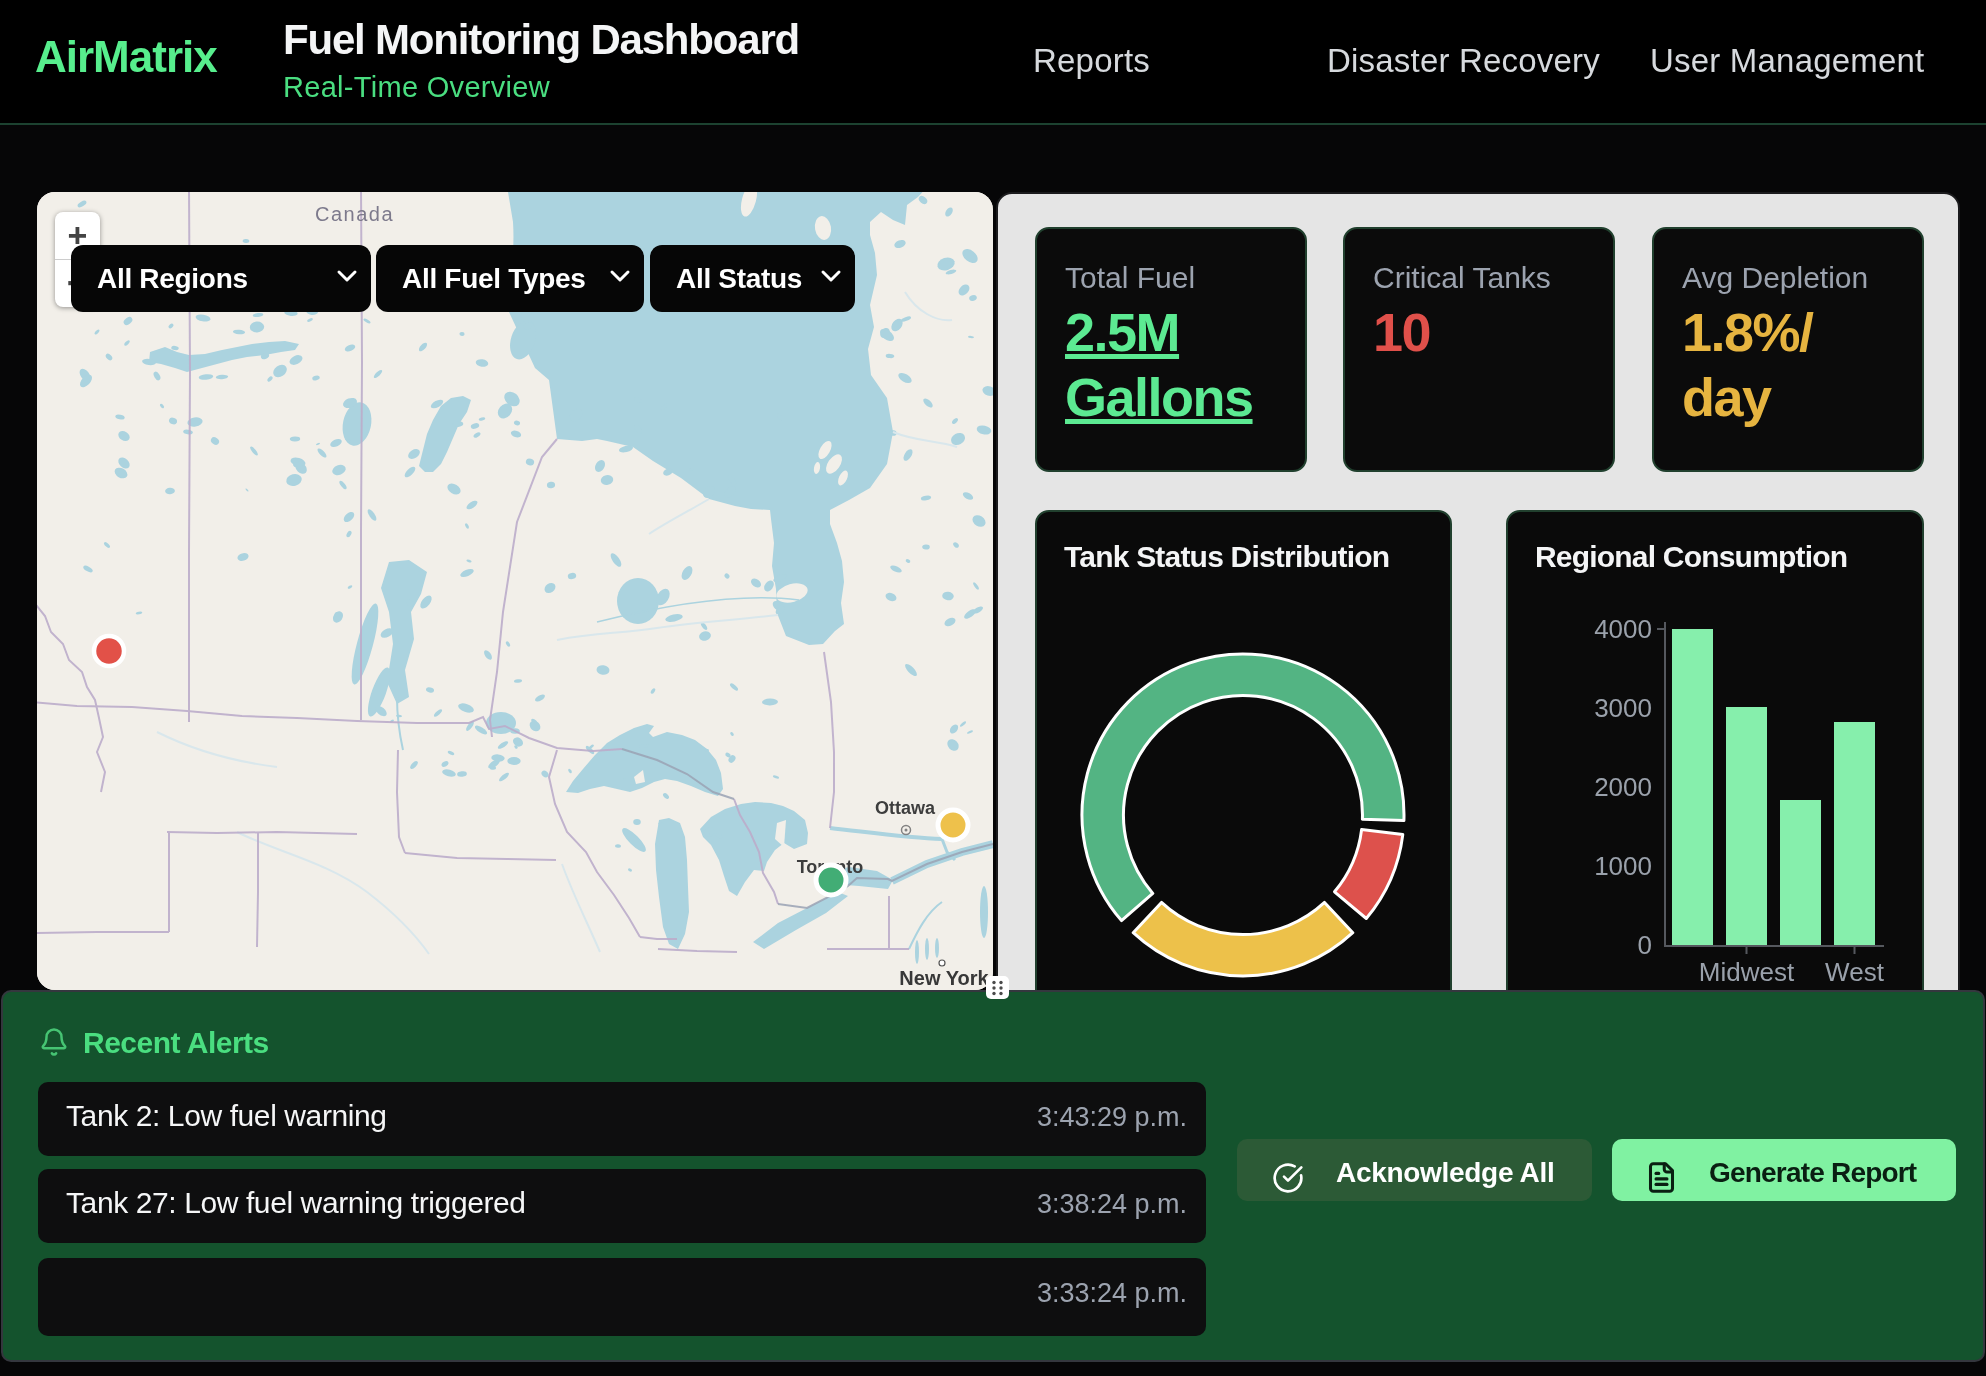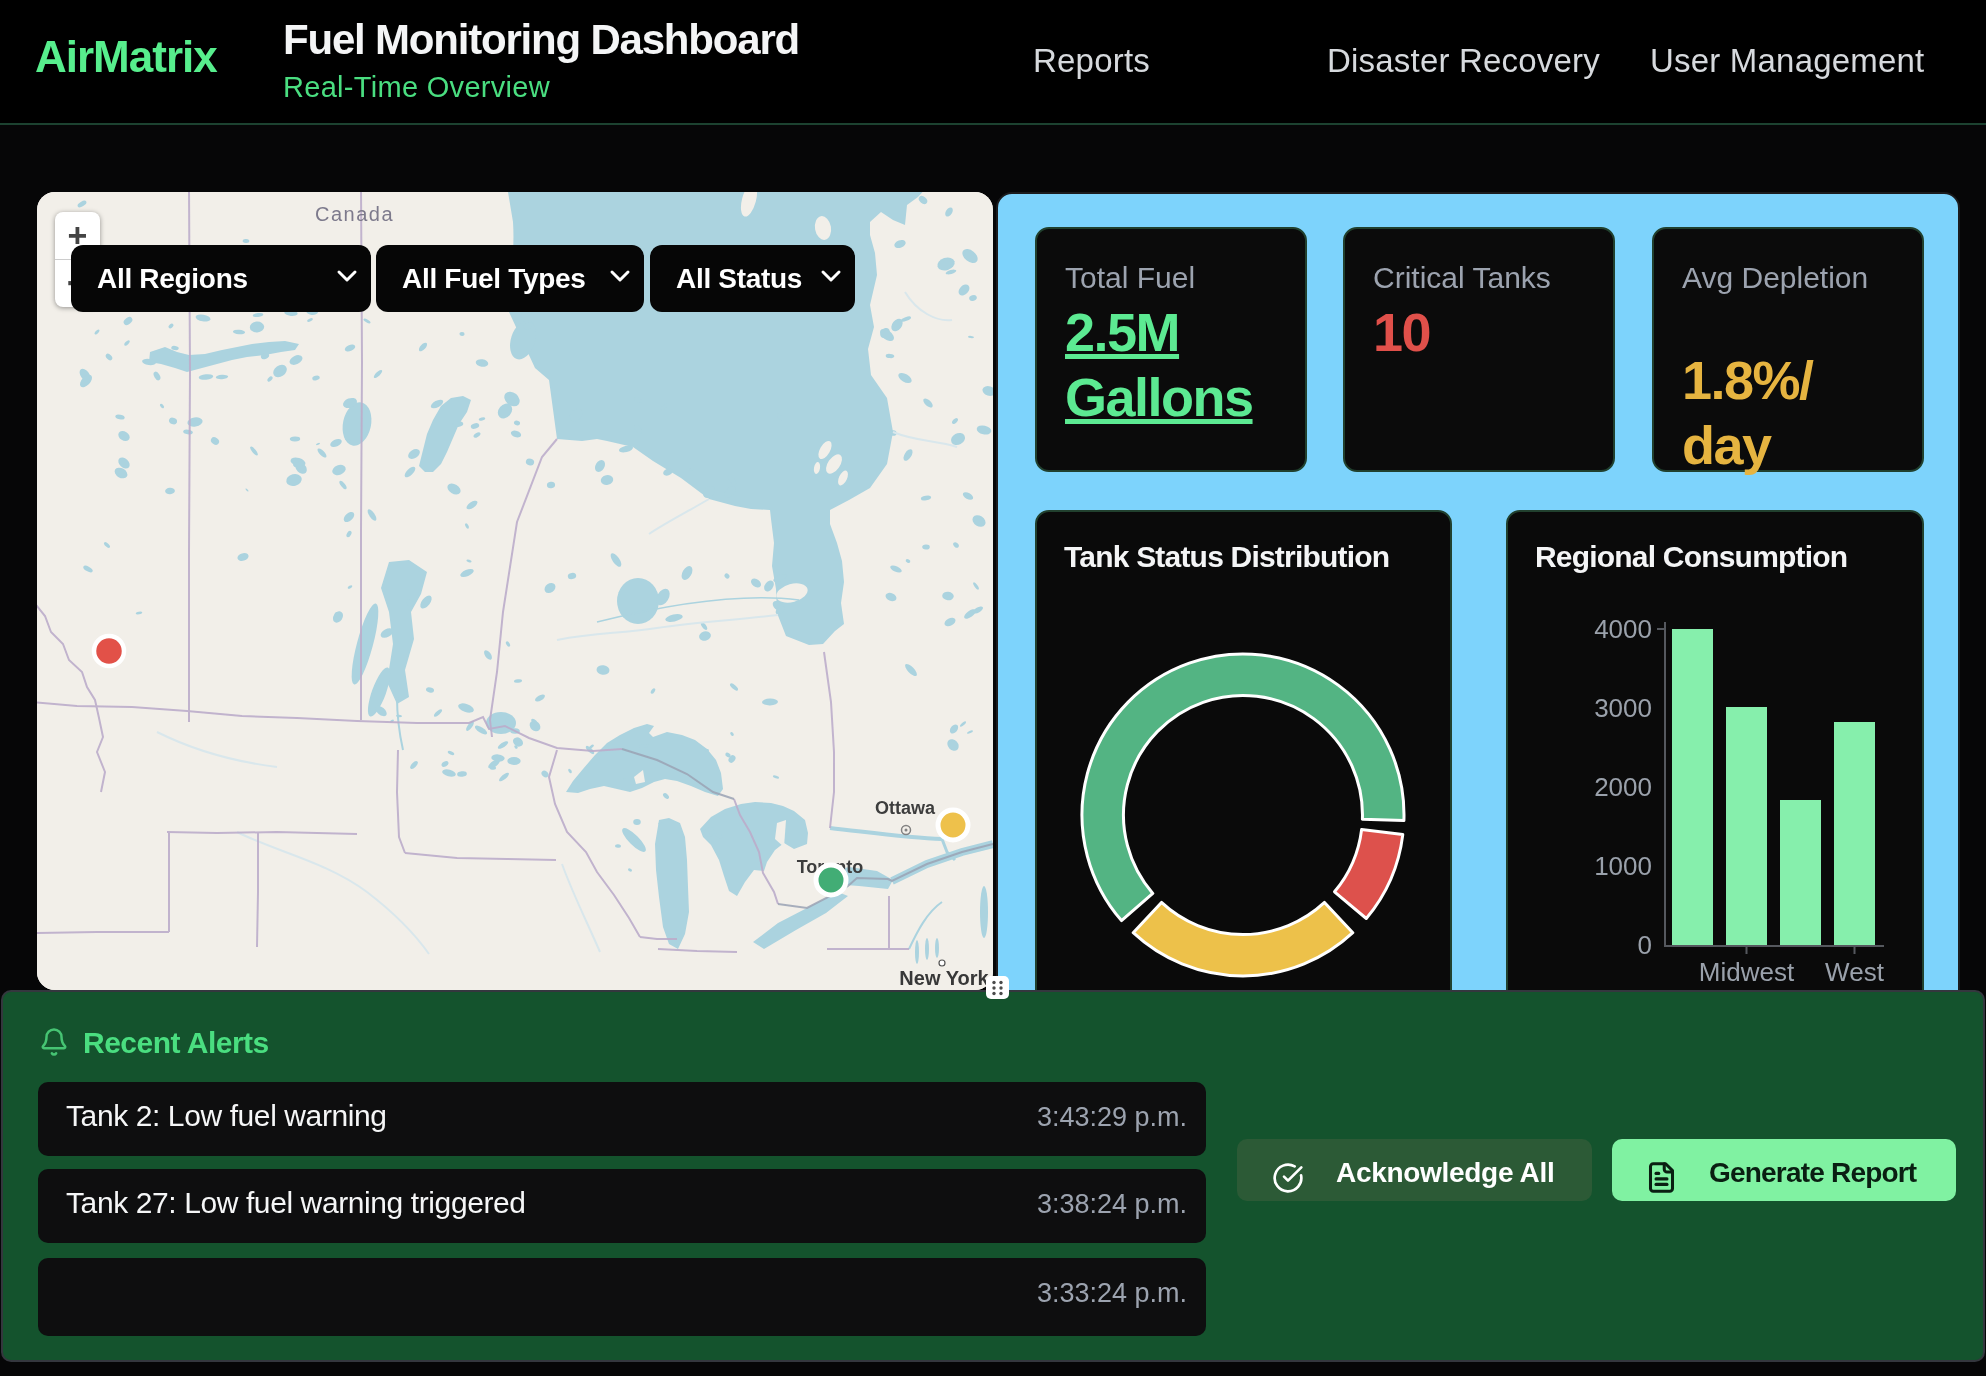--- a/index.html
+++ b/index.html
@@ -21,21 +21,21 @@
   .pill svg { position:absolute; right:13px; top:24px; }
   #zoomctl { position:absolute; left:55px; top:212px; width:45px; height:95px; background:#fff;
              border-radius:8px; z-index:20; box-shadow:0 1px 5px rgba(0,0,0,.4); }
   #zoomctl .zb { width:45px; height:47px; text-align:center; line-height:47px; font-size:34px;
                  font-weight:bold; color:#444; }
   #zoomctl .sep { height:1px; background:#ccc; }
   #dots { position:absolute; left:986px; top:976px; width:23px; height:23px; background:#fff;
           border-radius:5px; z-index:60; }
   
   #rpanel { position:absolute; left:996px; top:192px; width:964px; height:870px;
-            background:#7dd3fc; border:2px solid #1b1b1d; border-radius:16px; }
+            background:#e5e5e5; border:2px solid #1b1b1d; border-radius:16px; }
   .scard { position:absolute; top:33px; width:272px; height:245px; background:#0b0b0b;
            border:2px solid #21402e; border-radius:14px; }
   .scard .lbl { position:absolute; left:28px; top:32px; font-size:30px; font-weight:500; color:#9ca3af; }
   .scard .val { position:absolute; left:28px; top:72px; font-size:54px; font-weight:bold; line-height:65px; letter-spacing:-1.5px; top:71px; }
   .ccard { position:absolute; top:316px; height:520px; background:#0a0a0a;
            border:2px solid #21402e; border-radius:14px; }
   .ccard .ctitle { position:absolute; left:27px; top:28px; font-size:30px; font-weight:bold; color:#f4f5f6; letter-spacing:-0.8px; }
   
   #bpanel { position:absolute; left:1px; top:990px; width:1984px; height:372px; background:#14532d;
             border:2px solid #34373e; border-radius:10px; z-index:50; }
@@ -410,21 +410,21 @@
     <div class="scard" style="left:37px;">
       <div class="lbl">Total Fuel</div>
       <div class="val" style="color:#5cea92;text-decoration:underline;">2.5M<br>Gallons</div>
     </div>
     <div class="scard" style="left:345px;">
       <div class="lbl">Critical Tanks</div>
       <div class="val" style="color:#e0504a;">10</div>
     </div>
     <div class="scard" style="left:654px;">
       <div class="lbl">Avg Depletion</div>
-      <div class="val" style="color:#e6b440;margin-top:48px;">1.8%/<br>day</div>
+      <div class="val" style="color:#e6b440;">1.8%/<br>day</div>
     </div>
     <div class="ccard" style="left:37px; width:417px;">
       <div class="ctitle">Tank Status Distribution</div>
       <svg width="417" height="500" style="position:absolute;left:-2px;top:-2px;">
         <g stroke="#fff" stroke-width="3" stroke-linejoin="round">
           <path d="M86.5 410.6 A161.0 161.0 0 1 1 368.9 310.6 L327.4 309.2 A119.5 119.5 0 1 0 117.8 383.4 Z" fill="#53b483"></path>
           <path d="M367.8 324.6 A161.0 161.0 0 0 1 331.3 408.5 L299.5 381.8 A119.5 119.5 0 0 0 326.6 319.6 Z" fill="#dd514c"></path>
           <path d="M317.8 422.7 A161.0 161.0 0 0 1 98.2 422.7 L126.5 392.4 A119.5 119.5 0 0 0 289.5 392.4 Z" fill="#edc14a"></path>
         </g>
       </svg>

